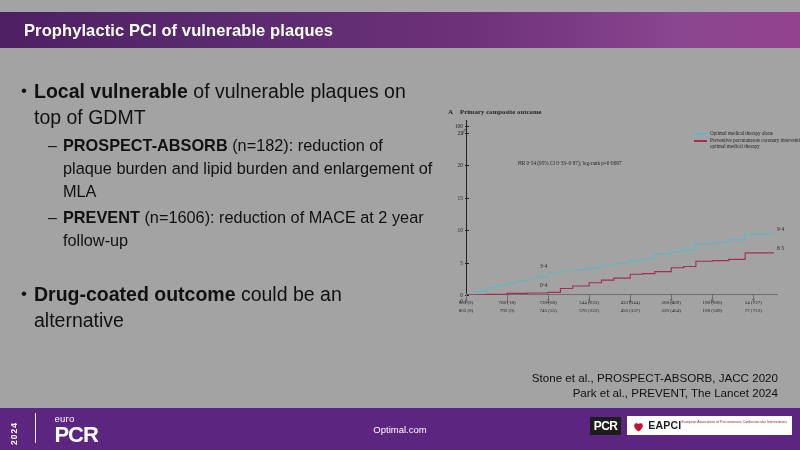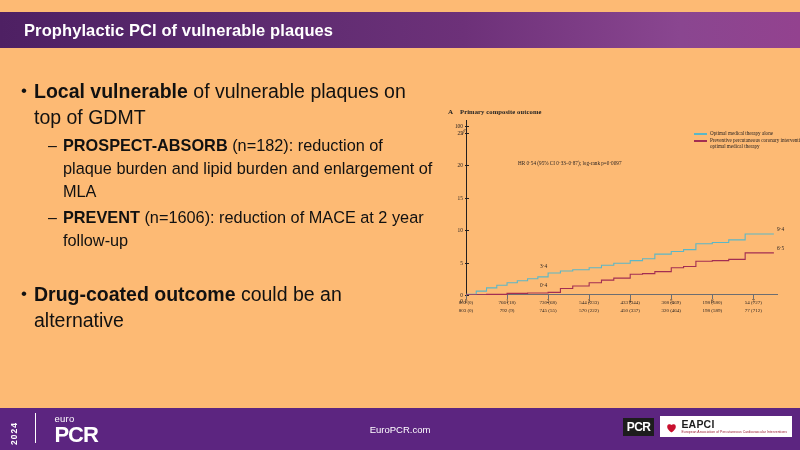--- a/index.html
+++ b/index.html
@@ -1,18 +1,18 @@
 <!DOCTYPE html>
 <html><head>
 <meta charset="utf-8">
 <style>
   html,body{margin:0;padding:0;background:#fff;}
   body{width:800px;height:450px;overflow:hidden;
        font-family:"Liberation Sans","DejaVu Sans",sans-serif;color:#111;}
-  .slide{position:relative;width:800px;height:450px;background:#fdba74;}
+  .slide{position:relative;width:800px;height:450px;background:#a3a3a3;}
 
   
   .titlebar{position:absolute;left:0;top:12px;width:800px;height:36px;
     background:linear-gradient(90deg,#4e2063 0%,#5a2a6e 28%,#6d3179 58%,#8a4690 85%,#93428f 100%);
     display:flex;align-items:center;}
   .titlebar .title{color:#ffffff;font-size:16.5px;font-weight:bold;
     letter-spacing:.1px;padding-left:24px;white-space:nowrap;}
 
   
   .content{position:absolute;left:14px;top:78px;width:420px;}
@@ -69,21 +69,21 @@
   .fnames{display:flex;flex-direction:column;justify-content:center;}
   .feuro{color:#fff;font-size:9.5px;line-height:10px;font-weight:500;letter-spacing:.3px;}
   .fpcr{color:#fff;font-size:22px;line-height:21px;font-weight:bold;letter-spacing:-1px;}
   .fcenter{position:absolute;left:0;top:0;width:800px;height:42px;display:flex;
      align-items:center;justify-content:center;color:#fff;font-size:9.5px;}
   .fright{position:absolute;right:8px;top:8px;display:flex;align-items:center;gap:6px;}
   .pcrbadge{background:#1d1d1d;color:#fff;font-size:12px;font-weight:bold;
      padding:3px 4px;letter-spacing:-.6px;line-height:12px;}
   .eapci{background:#fff;display:flex;align-items:center;gap:3px;padding:3px 5px;}
   .heart{width:13px;height:13px;position:relative;flex:0 0 13px;}
-  .eapci-txt{display:flex;flex-direction:column;}
+  .eapci-txt{display:flex;flex-direction:row;}
   .eapci-main{font-size:10.5px;font-weight:bold;color:#1d1d1d;line-height:11px;letter-spacing:.2px;}
   .eapci-sub{font-size:3.4px;color:#9b1b30;line-height:4px;letter-spacing:.05px;}
 </style>
 </head>
 <body>
 
 <div class="slide">
 
   <div class="titlebar">
     <span class="title">Prophylactic PCI of vulnerable plaques</span>
@@ -201,31 +201,35 @@
           <span class="riskcell" style="left: 98.1053px;">745 (55)</span>
           <span class="riskcell" style="left: 139.158px;">570 (222)</span>
           <span class="riskcell" style="left: 180.211px;">450 (337)</span>
           <span class="riskcell" style="left: 221.263px;">320 (464)</span>
           <span class="riskcell" style="left: 262.316px;">198 (589)</span>
           <span class="riskcell" style="left: 303.368px;">77 (712)</span>
         </div>
     </div>
   </div>
 
+  <div class="cite">
+    <div>Stone et al., PROSPECT-ABSORB, JACC 2020</div>
+    <div>Park et al., PREVENT, The Lancet 2024</div>
+  </div>
 
   <div class="footer">
     <div class="flogo">
       <span class="fyear">2024</span>
       <span class="fbar"></span>
       <span class="fnames">
         <span class="feuro">euro</span>
         <span class="fpcr">PCR</span>
       </span>
     </div>
-    <div class="fcenter">EuroPCR.com</div>
+    <div class="fcenter">Optimal.com</div>
     <div class="fright">
       <span class="pcrbadge">PCR</span>
       <span class="eapci">
         <span class="heart">
           <svg width="13" height="13" viewBox="0 0 24 24">
               <path d="M12 21s-8-5.1-8-10.6A4.6 4.6 0 0 1 12 7.4 4.6 4.6 0 0 1 20 10.4C20 15.9 12 21 12 21z" fill="#c8102e"></path>
             </svg>
         </span>
         <span class="eapci-txt">
           <span class="eapci-main">EAPCI</span>

